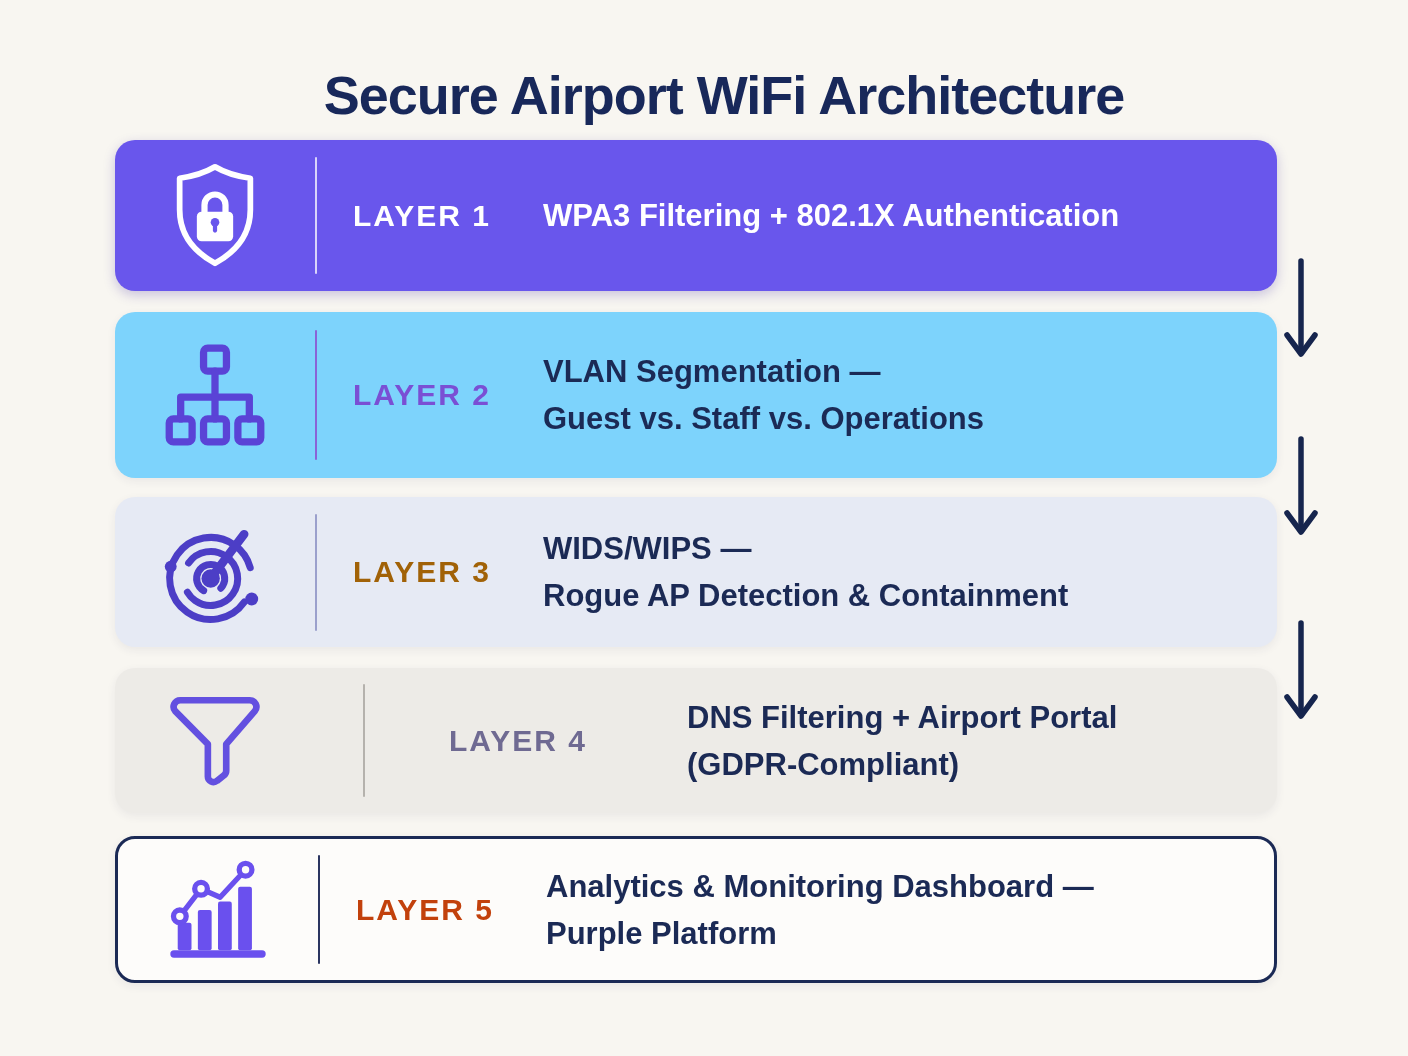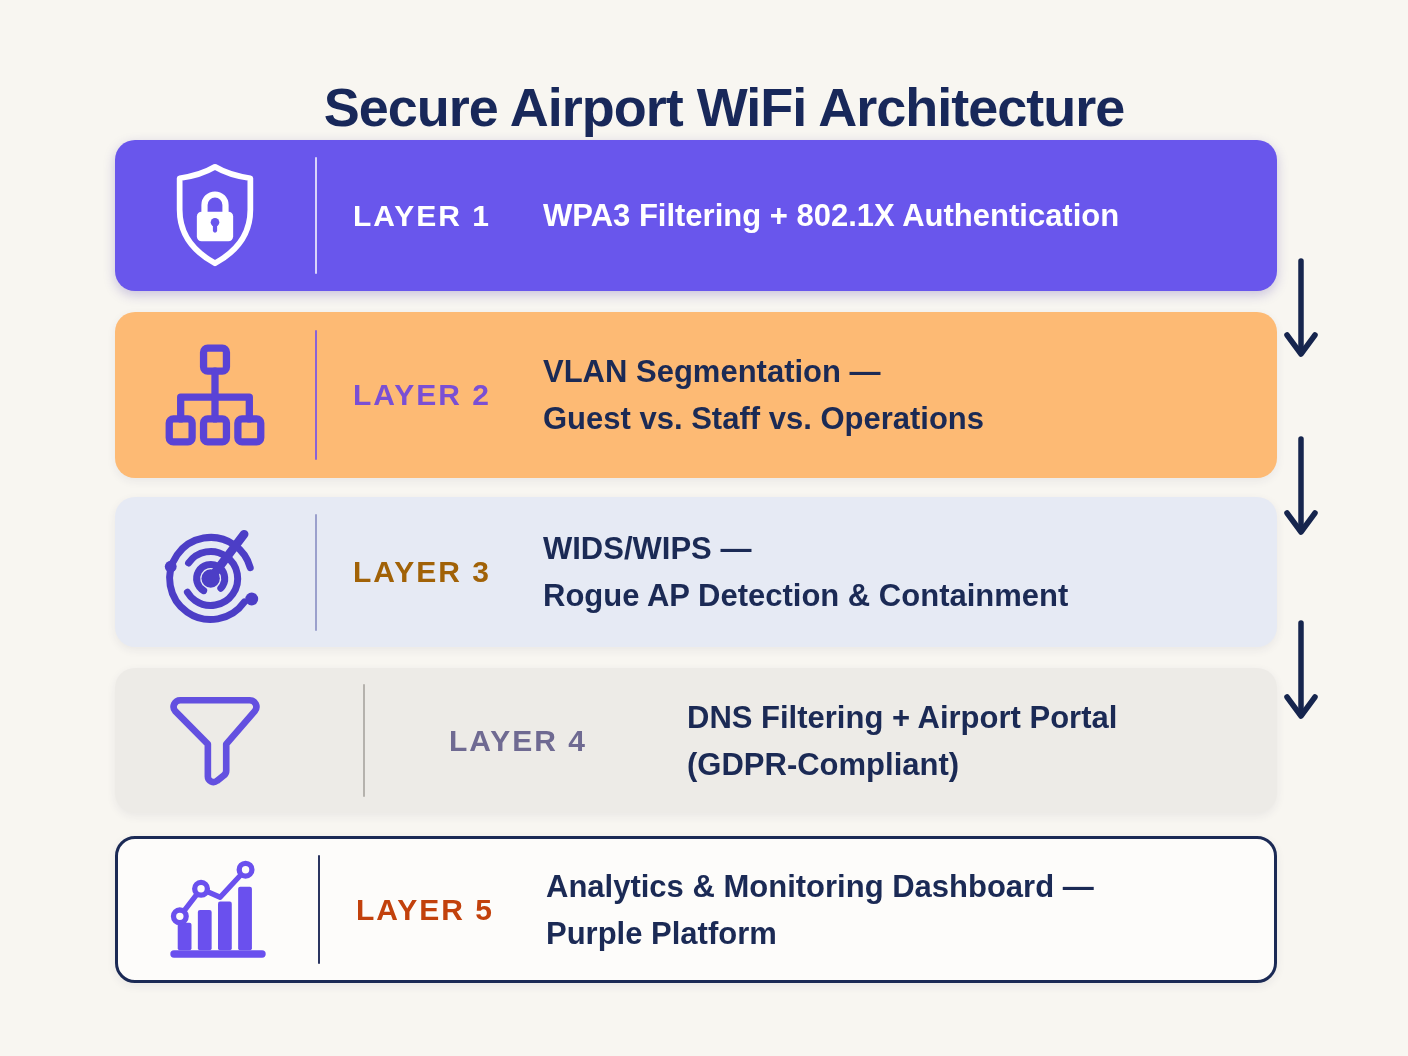--- a/index.html
+++ b/index.html
@@ -2,21 +2,21 @@
 <html><head>
 <meta charset="utf-8">
 <style>
   html,body{margin:0;padding:0;}
   body{
     width:1408px;height:1056px;position:relative;overflow:hidden;
     background:#F8F6F1;
     font-family:"Liberation Sans","DejaVu Sans",sans-serif;
   }
   .page-title{
-    position:absolute;top:40px;left:40px;width:1368px;
+    position:absolute;top:28px;left:40px;width:1368px;
     text-align:center;font-size:54px;font-weight:800;letter-spacing:-1px;
     color:#18285A;
   }
   .stack{position:absolute;left:115px;top:140px;width:1162px;height:843px;}
   .card{
     position:absolute;left:0;width:100%;
     display:flex;align-items:center;
     border-radius:20px;
     box-shadow:0 3px 10px rgba(40,40,90,0.07);
     box-sizing:border-box;
@@ -62,21 +62,21 @@
       </svg>
     </div>
     <div class="divider" style="background: rgba(255, 255, 255, 0.75);"></div>
     <div class="col-label layer-label" style="color: rgb(255, 255, 255);">LAYER 1</div>
     <div class="col-text layer-title" style="color: rgb(255, 255, 255);">
       <div>WPA3 Filtering + 802.1X Authentication</div>
       <div></div>
     </div>
   </div>
 
-  <div class="card c2" style="background: #fdba74; --card-bg: #EDE4F8;">
+  <div class="card c2" style="background: #7dd3fc; --card-bg: #EDE4F8;">
     <div class="col-icon" style="color: rgb(90, 67, 214);">
       <svg width="104" height="104" viewBox="0 0 100 100">
         <g fill="none" stroke="currentColor" stroke-width="7" stroke-linejoin="round" stroke-linecap="round">
           <rect x="39" y="5" width="22" height="22" rx="4"></rect>
           <path d="M50 27 V52"></path>
           <path d="M17 73 V52 H83 V73"></path>
           <path d="M50 52 V73"></path>
           <rect x="6" y="73" width="22" height="22" rx="4"></rect>
           <rect x="39" y="73" width="22" height="22" rx="4"></rect>
           <rect x="72" y="73" width="22" height="22" rx="4"></rect>

